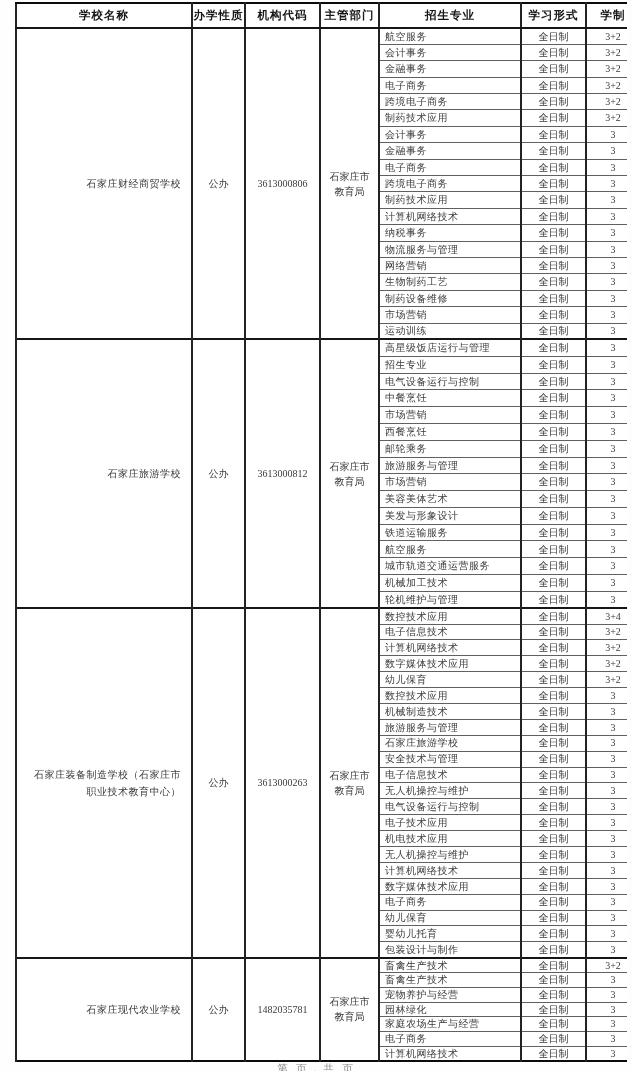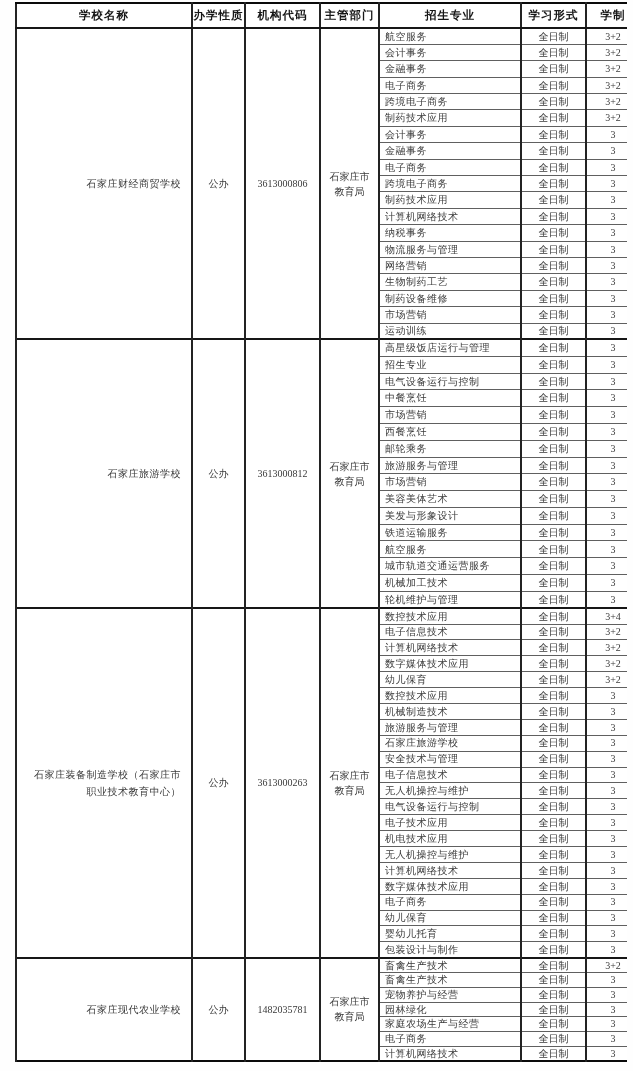--- a/index.html
+++ b/index.html
@@ -514,13 +514,14 @@
           </tr>
           <tr class="h3">
             <td class="major-cell">计算机网络技术</td>
             <td>全日制</td>
             <td>3</td>
             <td></td>
           </tr>
         </tbody>
     </table>
   </div>
+  <div class="footer-partial">第 页，共 页</div>
 </div>
 
 </body></html>

